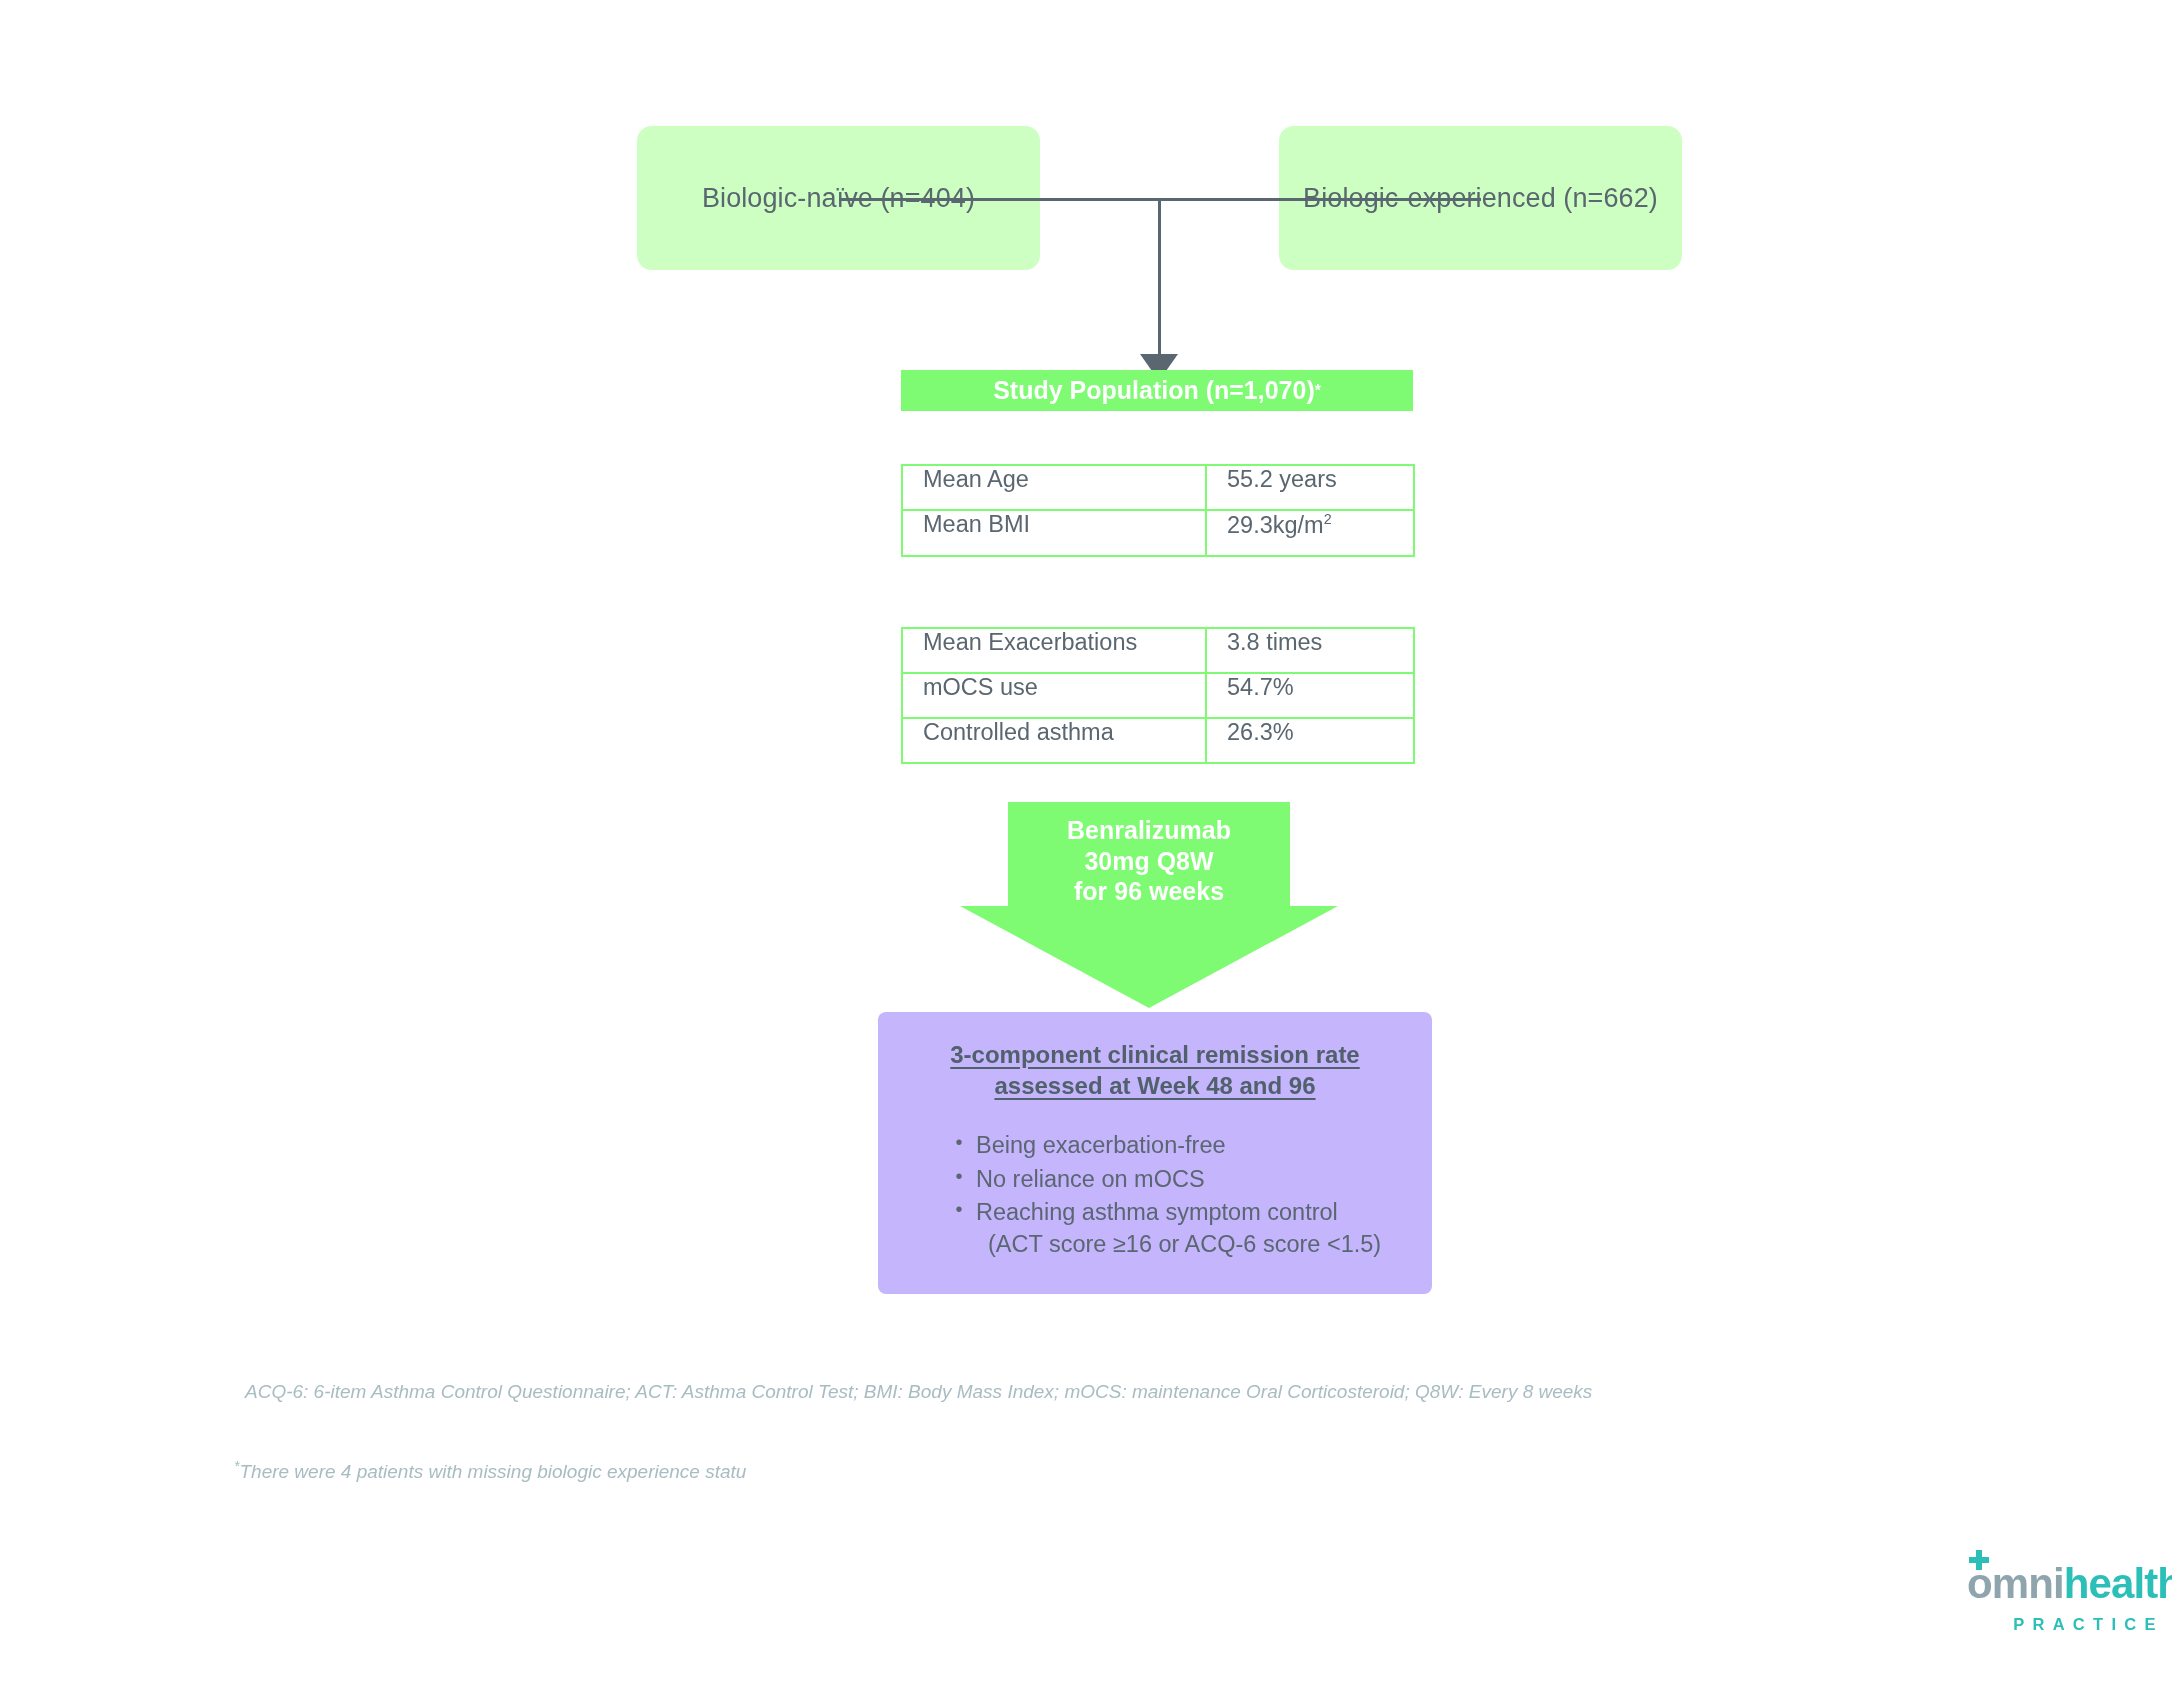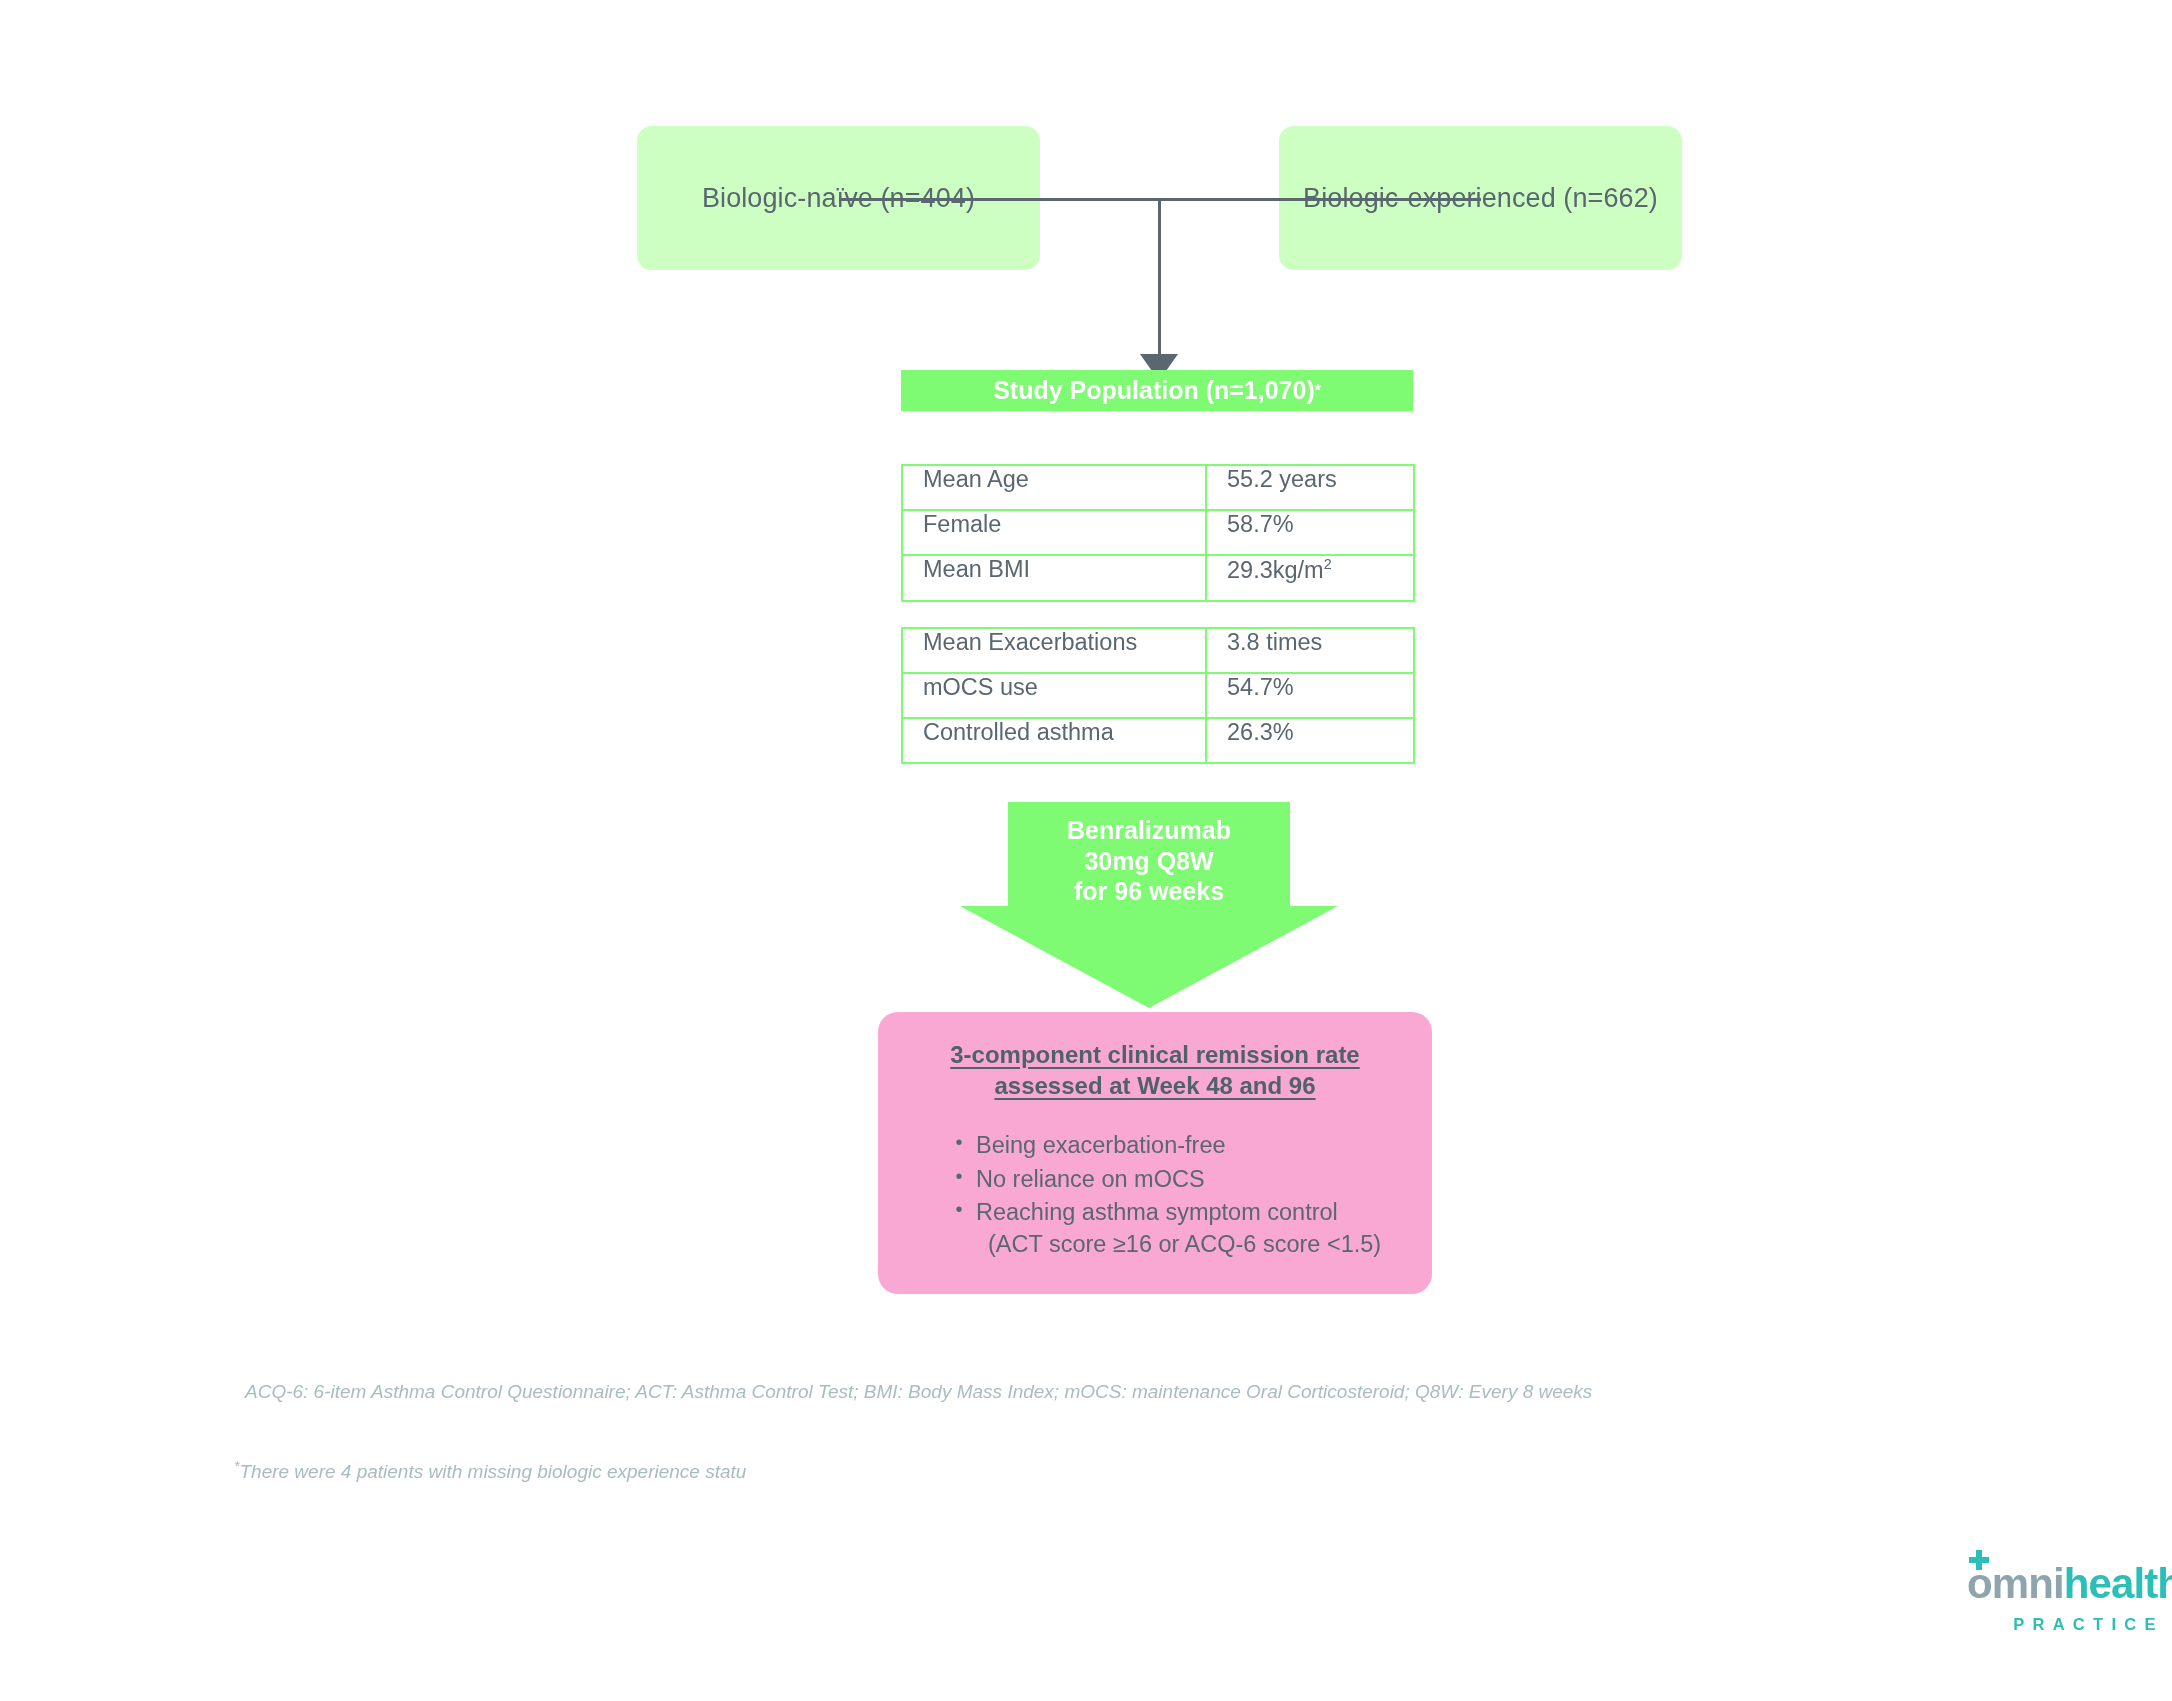--- a/index.html
+++ b/index.html
@@ -100,22 +100,22 @@
   #treatment-arrow .arrow-label{
     position:absolute; left:0; top:13px; width:282px;
     text-align:center;
     color:#ffffff; font-weight:bold; font-size:25px; line-height:1.22;
     z-index:2;
   }
 
   
   #outcome-box{
     position:absolute; left:878px; top:1012px; width:554px; height:282px;
-    background:#f9a8d4;
-    border-radius:20px;
+    background:#c4b5fd;
+    border-radius:8px;
   }
   #outcome-title{
     position:absolute; left:0; top:28px; width:554px;
     text-align:center;
     font-weight:bold; font-size:24px; line-height:1.28;
     color:#50616B;
   }
   #outcome-title span{ text-decoration:underline; text-underline-offset:3.9px; }
   #outcome-bullets{
     position:absolute; left:74px; top:118px; width:461px;
@@ -188,24 +188,20 @@
     <span>Study Population (n=1,070)</span>
       <sup>*</sup>
   </div>
 
 
   <table class="demo-table" id="table-demographics">
     <tbody>
       <tr>
         <td class="label">Mean Age</td>
         <td class="value">55.2 years</td>
-      </tr>
-      <tr>
-        <td class="label">Female</td>
-        <td class="value">58.7%</td>
       </tr>
       <tr>
         <td class="label">Mean BMI</td>
         <td class="value"><span>29.3kg/m</span><sup>2</sup></td>
       </tr>
     </tbody>
   </table>
 
   <table class="demo-table" id="table-disease">
     <tbody>

